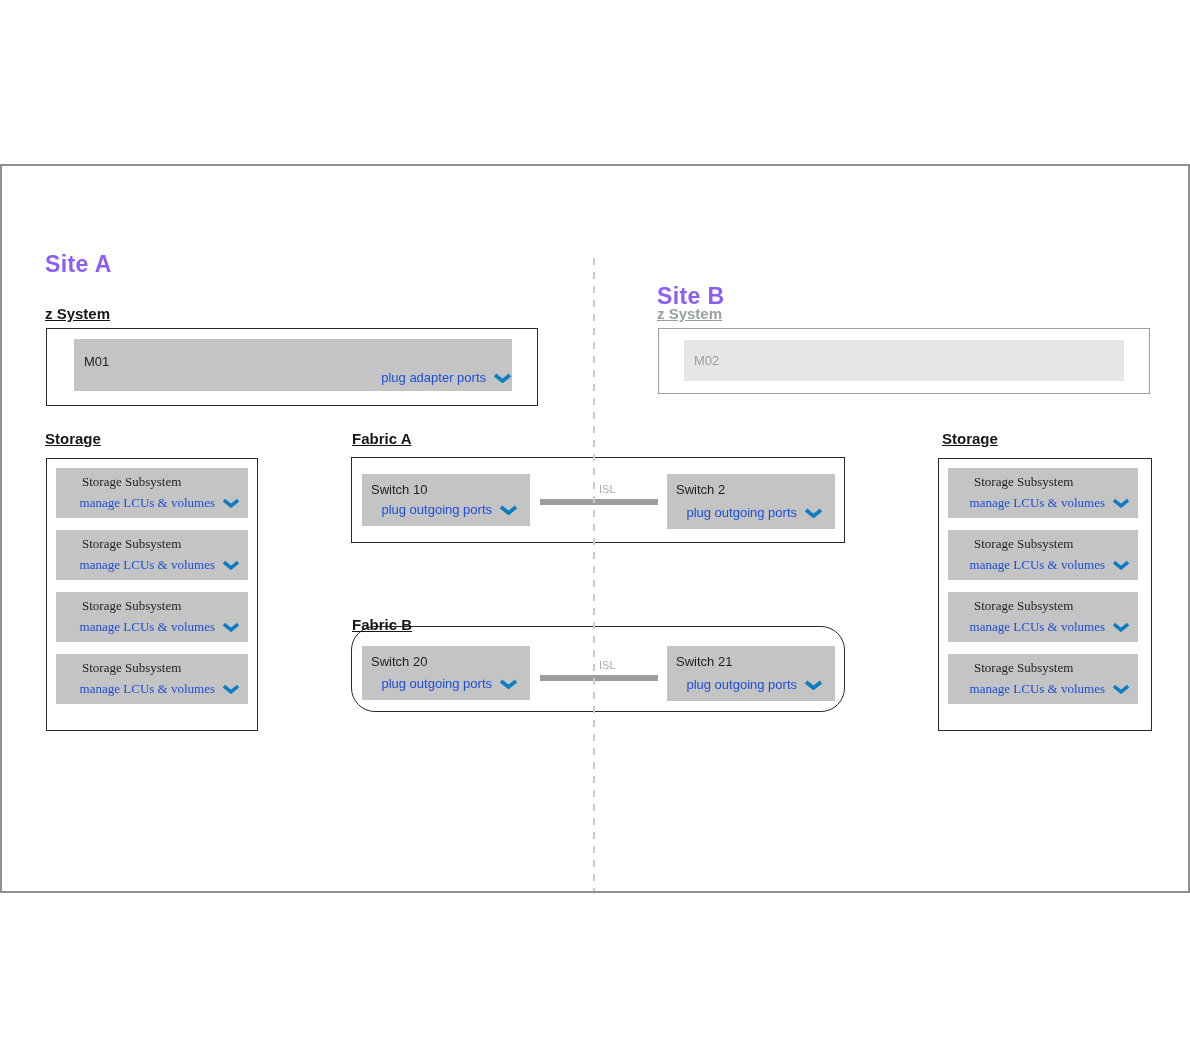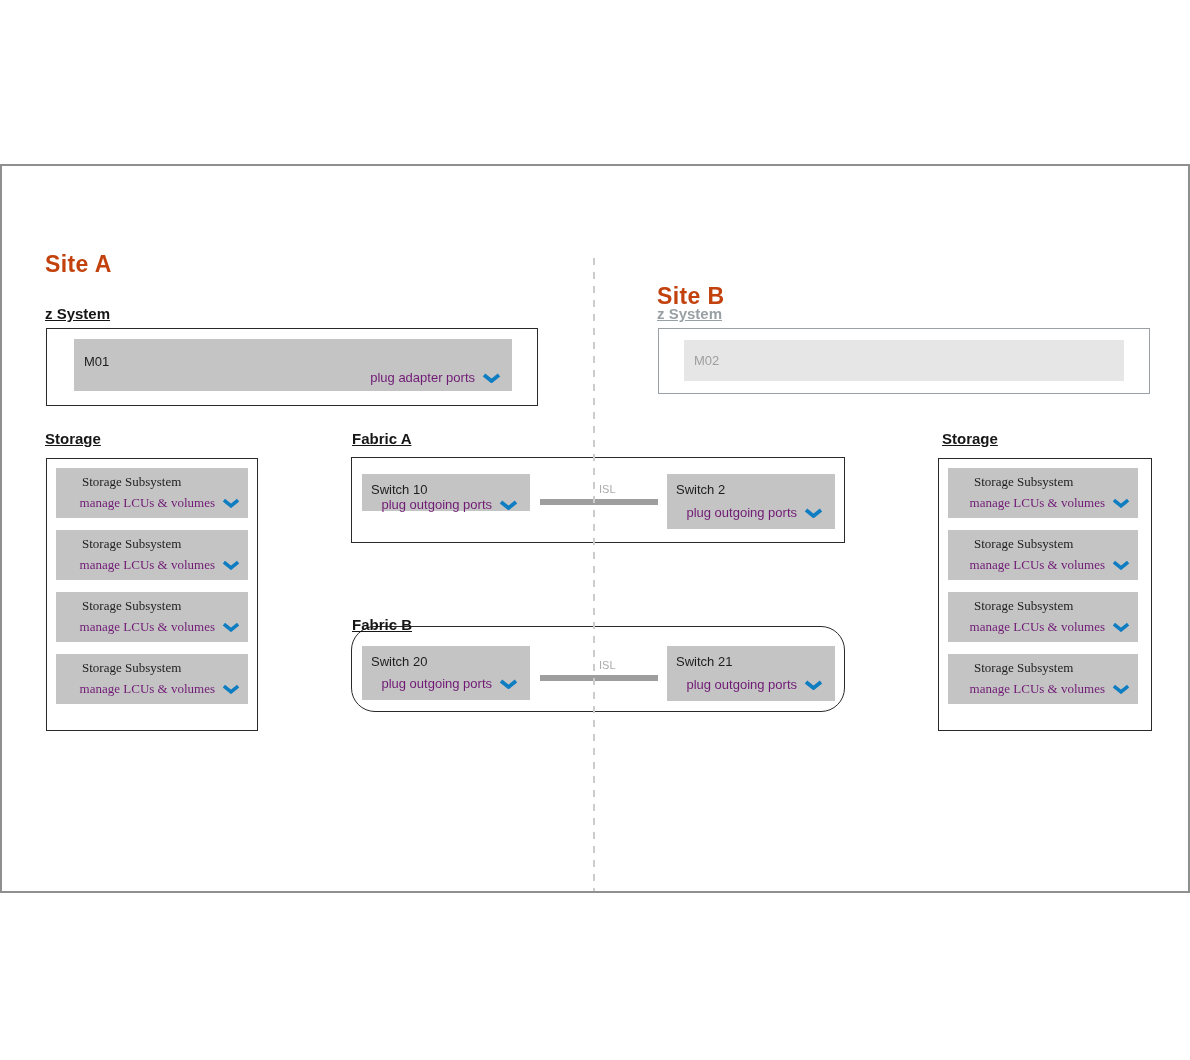--- a/index.html
+++ b/index.html
@@ -14,21 +14,21 @@
     border: 2px solid #8f8f8f; background: #ffffff;
   }
   .divider {
     position: absolute; left: 593px; top: 258px; width: 2px; height: 633px;
     background: repeating-linear-gradient(to bottom, #cccccc 0 7px, transparent 7px 14px);
     z-index: 2;
   }
 
   .site-title {
     position: absolute; font-size: 23px; font-weight: bold;
-    color: #c2410c; letter-spacing: 0.4px; z-index: 3;
+    color: #8b5cf6; letter-spacing: 0.4px; z-index: 3;
   }
   .heading {
     position: absolute; font-size: 15px; font-weight: bold; color: #161616; z-index: 3; text-decoration: underline;
   }
   .heading.muted { color: #99a0a4; }
 
   .panel {
     position: absolute; background: #ffffff;
     border: 1.5px solid #2a2a2a; box-sizing: border-box; z-index: 1;
   }
@@ -39,28 +39,28 @@
     display: flex; flex-direction: column; justify-content: space-between;
     z-index: 3;
   }
   .card.disabled { background: #e6e6e6; justify-content: center; }
 
   .card-title { font-size: 13px; color: #1d1d1d; }
   .card-title.muted { color: #9e9e9e; }
 
   .action-link {
     align-self: flex-end; display: flex; align-items: center; gap: 7px;
-    color: #701a75; font-size: 13px; cursor: pointer; white-space: nowrap; text-align: center;
+    color: #1d4ed8; font-size: 13px; cursor: pointer; white-space: nowrap; text-align: center;
   }
   .chev { display: block; }
 
   .isl-bar { position: absolute; background: #9e9e9e; height: 6px; width: 118px; z-index: 3; }
   .isl-label { position: absolute; font-size: 11px; color: #ababab; z-index: 3; }
 
-  .machine-card { padding: 15px 11px 6px 10px; }
+  .machine-card { padding: 15px 0 6px 10px; }
   .switch-card  { padding: 8px 12px 9px 9px; }
   .storage-card { padding: 6px 8px 7px 26px; font-family: Liberation Serif, serif; }
   .m02-card { padding-left: 10px; }
 </style>
 </head>
 <body>
 
 <div class="frame"></div>
 <div class="divider"></div>
 
@@ -122,21 +122,21 @@
       <span>manage LCUs &amp; volumes</span>
       <svg class="chev" width="18" height="10" viewBox="0 0 19 10">
           <path d="M2 2 L9.5 8 L17 2" fill="none" stroke="#0f7dc2" stroke-width="3.8"></path>
         </svg>
     </div>
   </div>
 </div>
 
 <div class="heading" style="left:352px; top:430px;">Fabric A</div>
 <div class="panel" style="left:351px; top:457px; width:494px; height:86px;">
-  <div class="card switch-card" style="left:10px; top:16px; width:168px; height:37px;">
+  <div class="card switch-card" style="left:10px; top:16px; width:168px; height:52px;">
     <div class="card-title">Switch 10</div>
     <div class="action-link">
       <span>plug outgoing ports</span>
       <svg class="chev" width="19" height="10" viewBox="0 0 19 10">
           <path d="M2 2 L9.5 8 L17 2" fill="none" stroke="#0f7dc2" stroke-width="3.8"></path>
         </svg>
     </div>
   </div>
   <div class="isl-label" style="left:247px; top:25px;">ISL</div>
   <div class="isl-bar" style="left:188px; top:41px;"></div>

